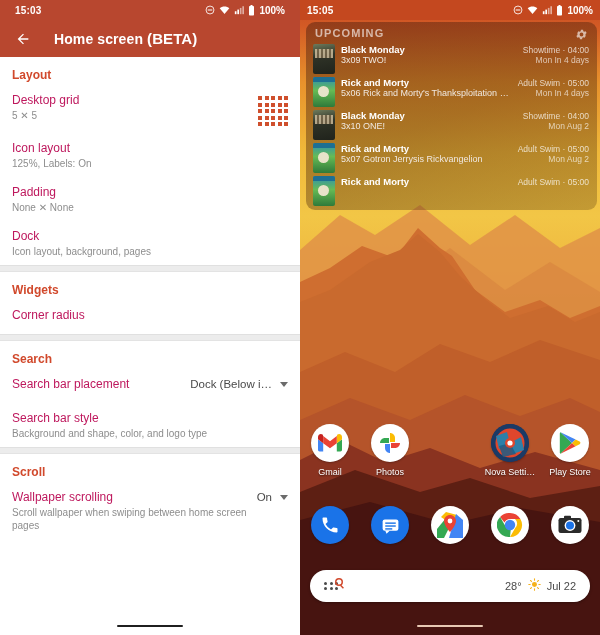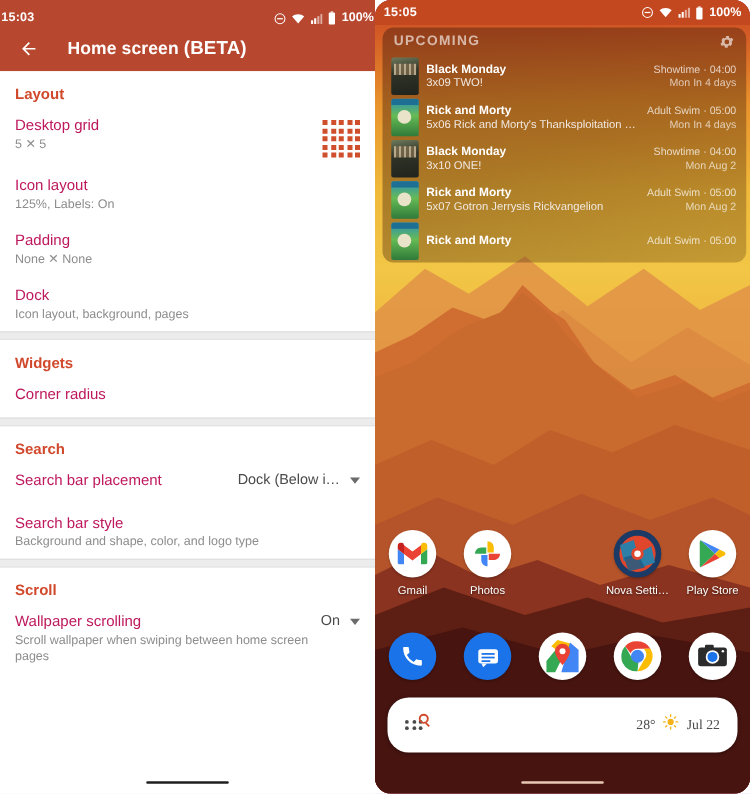--- a/index.html
+++ b/index.html
@@ -2,22 +2,22 @@
 <html><head>
 <meta charset="utf-8">
 <style>
   * { margin:0; padding:0; box-sizing:border-box; }
   html,body { width:600px; height:635px; overflow:hidden; background:#fff;
     font-family:"Liberation Sans", sans-serif; }
   .screens { display:flex; width:600px; height:635px; }
 
   
   .left { width:300px; height:635px; position:relative; background:#f6f6f6; overflow:hidden; }
-  .statusbar { height:20px; background:#b8472f; display:flex; align-items:flex-end;
-    padding:0 1px; color:#fff; font-size:10px; font-weight:bold; }
+  .statusbar { height:20px; background:#b8472f; display:flex; align-items:center;
+    padding:0 15px; color:#fff; font-size:10px; font-weight:bold; }
   .sb-time { letter-spacing:.2px; }
   .sb-right { margin-left:auto; display:flex; align-items:center; gap:4px; }
   .sb-pct { font-size:10px; font-weight:bold; }
   .appbar { height:37px; background:#b8472f; display:flex; align-items:center;
     padding:0 12px; color:#fff; }
   .back { width:22px; height:22px; display:flex; align-items:center; justify-content:center;
     font-size:16px; line-height:1; cursor:pointer; }
   .appbar-title { margin-left:20px; font-size:14px; font-weight:bold; letter-spacing:.1px; }
   .appbar-title .beta { font-size:15px; font-weight:bold; }
 
@@ -45,40 +45,40 @@
   .slider-track { height:1.5px; width:100%; background:#cf4f2d; }
   .slider-thumb { position:absolute; left:95.5%; width:9px; height:9px; border-radius:50%;
     background:#cf4f2d; transform:translateX(-50%); cursor:pointer; }
   .slider-val { font-size:11.5px; color:#8d8d8d; white-space:nowrap; }
 
   .navbar-l { position:absolute; bottom:0; left:0; right:0; height:18px; background:#fff;
     display:flex; align-items:center; justify-content:center; }
   .navpill { width:66px; height:2.5px; background:#1f1f1f; border-radius:2px; }
 
   
-  .right { width:300px; height:635px; position:relative; overflow:hidden; background:#6d28d9;border-radius:13px; }
+  .right { width:300px; height:635px; position:relative; overflow:hidden; background:#6d28d9; }
   .wall { position:absolute; inset:0; }
   .wall-sky { position:absolute; inset:0;
     background:linear-gradient(180deg,#c74a22 0%,#d35a25 4%,#e8922c 13%,#f0b93a 24%,#f2c646 34%,#efb63f 44%,#e79a34 52%,#d87a2b 58%); }
   .mt { position:absolute; left:0; right:0; }
   .navbar-r { position:absolute; bottom:0; left:0; right:0; height:18px;
     display:flex; align-items:center; justify-content:center; }
   .navpill-r { width:66px; height:2.5px; background:#e8c9b4; border-radius:2px; }
 
   .statusbar-r { position:absolute; top:0; left:0; right:0; height:20px; z-index:6;
     display:flex; align-items:center; padding:0 7px; color:#fff; font-size:10px; font-weight:bold; }
 
   
   .widget { position:absolute; top:22px; left:6px; right:3px; height:188px; z-index:5;
     border-radius:9px; overflow:hidden;
     background:linear-gradient(160deg, rgba(60,22,12,.42) 0%, rgba(70,34,10,.40) 50%, rgba(90,58,12,.30) 100%); }
   .widget-head { height:22px; display:flex; align-items:center; padding:0 9px; }
   .widget-head-title { color:rgba(255,255,255,.62); font-size:11px; font-weight:bold; letter-spacing:1.1px; }
   .gear { margin-left:auto; width:13px; height:13px; opacity:.62; }
-  .wrow { height:33px; display:flex; align-items:center; padding:0 8px 0 7px; }
+  .wrow { height:33px; display:flex; align-items:flex-start; padding:0 8px 0 7px; }
   .poster { width:22px; height:30px; border-radius:2px; flex:0 0 22px; position:relative;
     overflow:hidden; background:#3d3326; }
   .poster.bm { background:linear-gradient(170deg,#6e7b5c 0%,#2f3327 40%,#20231c 100%); }
   .poster.bm::after { content:""; position:absolute; left:2px; top:5px; right:2px; height:9px;
     background:repeating-linear-gradient(90deg,#d5c3a2 0 2px,#7b6a4e 2px 4px); opacity:.8; }
   .poster.rm { background:linear-gradient(180deg,#2b8fb5 0%,#66bb55 45%,#2f7a3a 100%); }
   .poster.rm::before { content:""; position:absolute; left:5px; top:9px; width:11px; height:11px;
     border-radius:50%; background:#e8e3c9; }
   .poster.rm::after { content:""; position:absolute; left:0; top:0; right:0; height:5px;
     background:#1d6f93; }
@@ -93,23 +93,23 @@
   
   .approw { position:absolute; left:0; right:0; z-index:5; display:flex; }
   .app { flex:1; display:flex; flex-direction:column; align-items:center; cursor:pointer; }
   .app-ic { width:38px; height:38px; border-radius:50%; background:#fff; position:relative;
     display:flex; align-items:center; justify-content:center; overflow:hidden;
     box-shadow:0 1px 2px rgba(0,0,0,.25); }
   .app-lb { margin-top:5px; font-size:9px; color:#fff; text-shadow:0 1px 2px rgba(0,0,0,.6);
     max-width:52px; overflow:hidden; text-overflow:ellipsis; white-space:nowrap; }
 
   
-  .searchbar { position:absolute; left:10px; right:10px; bottom:33px; height:44px; z-index:5;
+  .searchbar { position:absolute; left:10px; right:10px; bottom:33px; height:32px; z-index:5;
     background:#fff; border-radius:17px; display:flex; align-items:center; padding:4px 14px;
-    box-shadow:0 1px 3px rgba(0,0,0,.3);font-family:Liberation Serif, serif; }
+    box-shadow:0 1px 3px rgba(0,0,0,.3); }
   .sb-grid { display:grid; grid-template-columns:repeat(3,3px); grid-template-rows:repeat(2,3px);
     gap:2.5px; }
   .sb-grid i { width:3px; height:3px; background:#4a4a4a; border-radius:50%; }
   .sb-mag { margin-left:-4px; margin-top:-4px; color:#d1492c; font-size:12px; font-weight:bold; }
   .sb-r { margin-left:auto; display:flex; align-items:center; gap:6px; }
   .sb-temp { font-size:11px; color:#4a4a4a; }
   .sb-date { font-size:11px; color:#4a4a4a; }
 </style>
 </head>
 <body>

